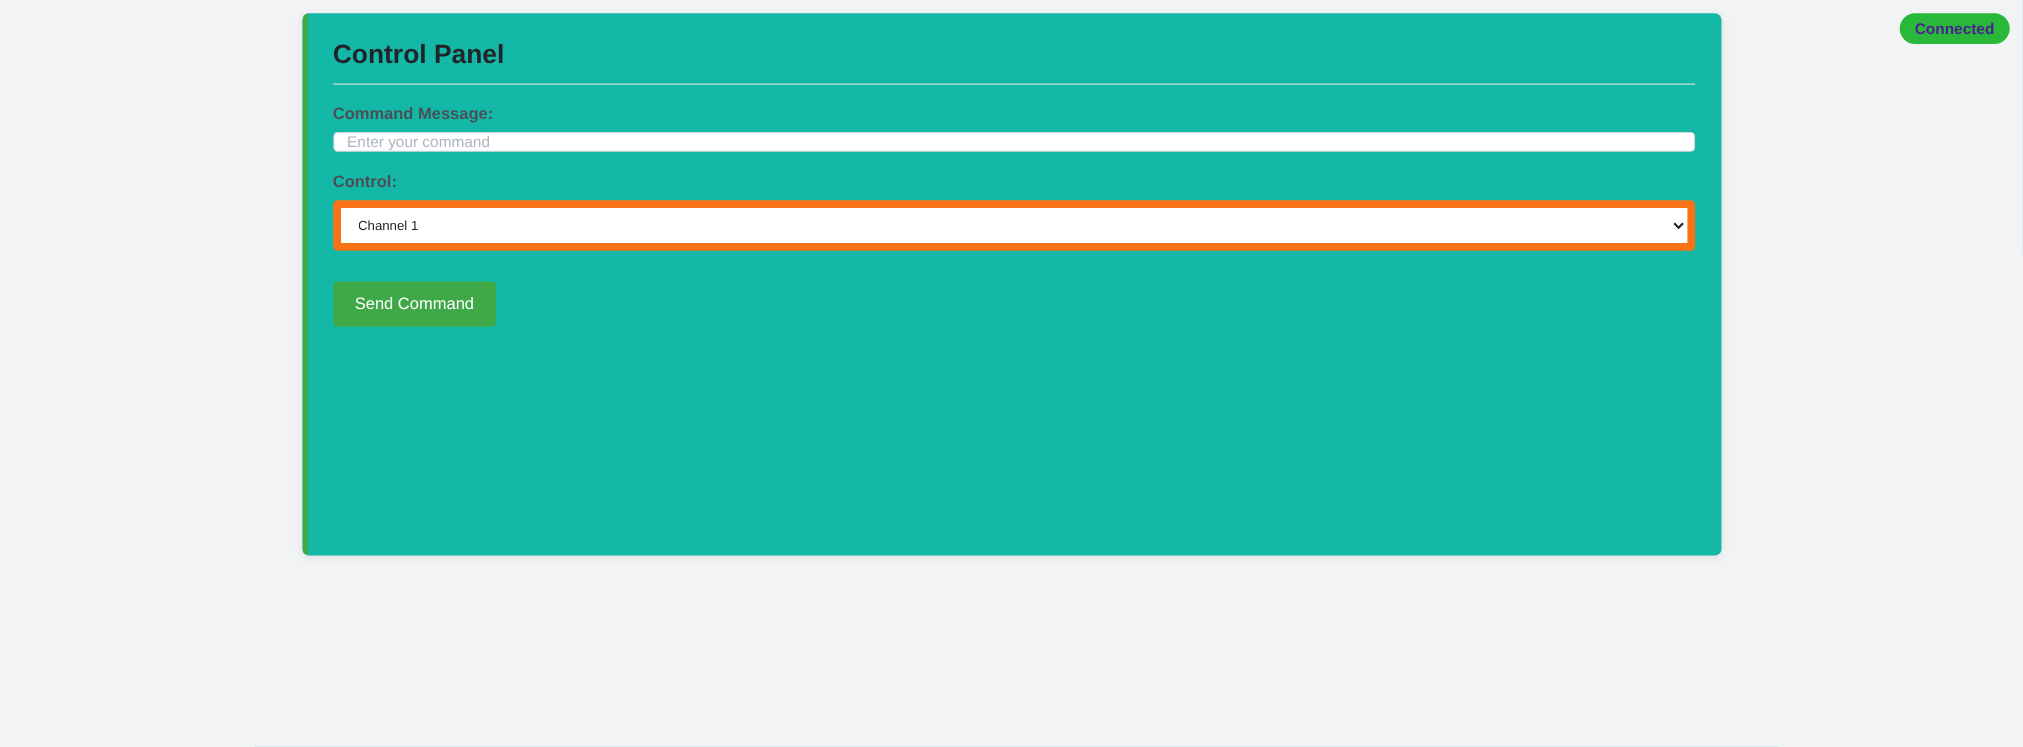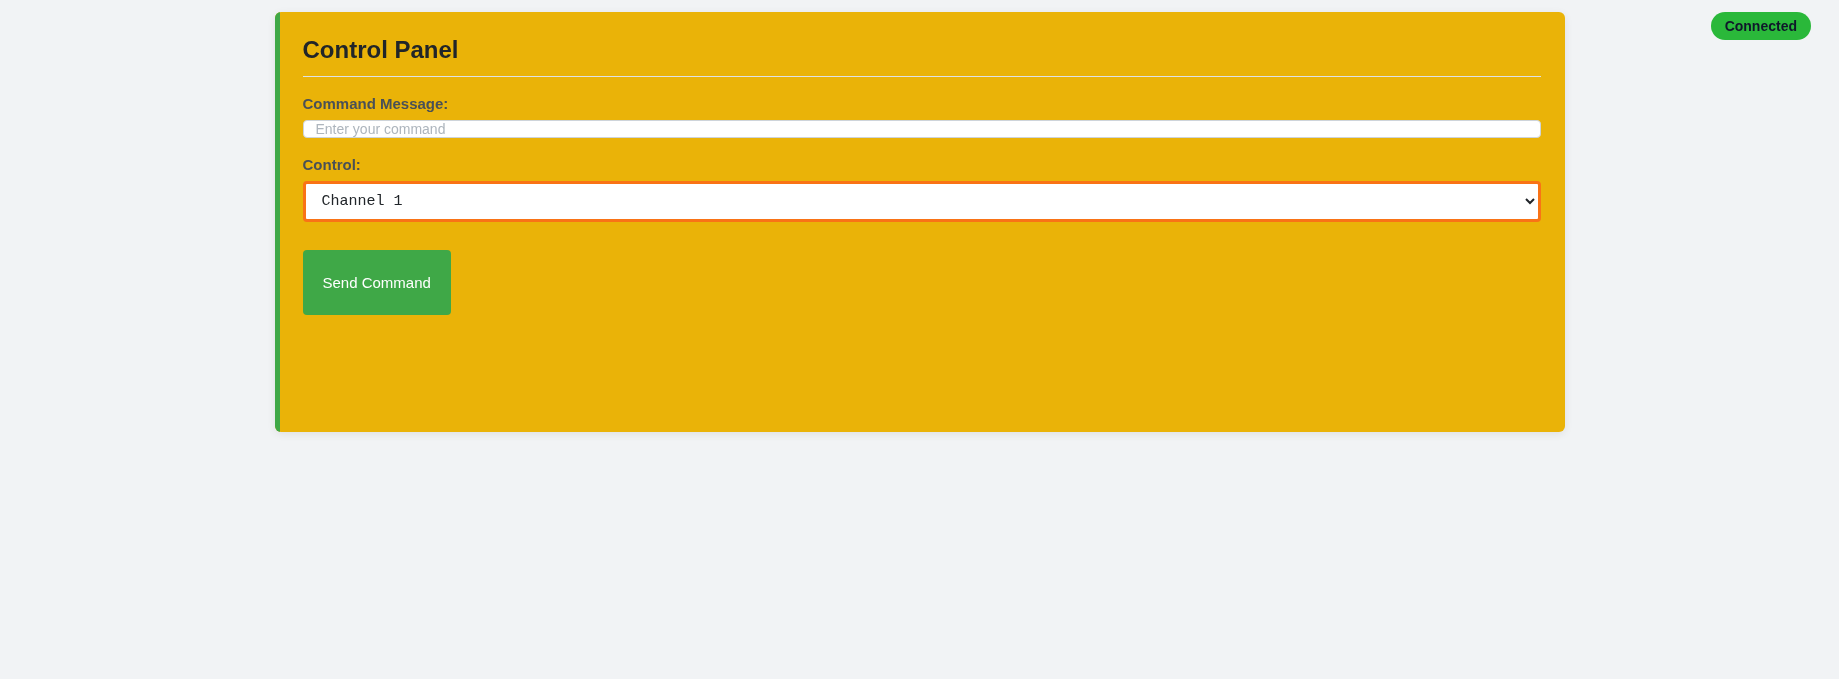--- a/index.html
+++ b/index.html
@@ -19,26 +19,26 @@
     .container {
       display: flex;
       gap: 20px;
       padding: 12px 0;
       justify-content: center;
       max-width: 1290px;
       margin: 0 auto;
     }
 
     .card {
-      background: #eab308;
+      background: #14b8a6;
       border-radius: 6px;
       box-shadow: 0 2px 8px rgba(0, 0, 0, 0.08);
       padding: 24px 24px 24px 28px;
       flex: 1;
-      height: 420px;
+      height: 493px;
       position: relative;
       overflow: hidden;
     }
 
     .card::before {
       content: '';
       position: absolute;
       left: 0;
       top: 0;
       bottom: 0;
@@ -85,54 +85,54 @@
       font-family: inherit;
     }
 
     .form-input::placeholder {
       color: #adb5bd;
     }
 
     .form-select {
       width: 100%;
       padding: 8px 12px;
-      font-size: 15px;
-      border: 3px solid #f97316;
+      font-size: 12px;
+      border: 7px solid #f97316;
       border-radius: 4px;
       background: #ffffff;
       color: #212529;
-      font-family: Liberation Mono, monospace;
+      font-family: Liberation Sans, sans-serif;
       appearance: auto;
     }
 
     .btn-primary {
       background-color: #3fa847;
       color: #ffffff;
       border: none;
-      padding: 24px 20px;
+      padding: 12px 20px;
       font-size: 15px;
       border-radius: 4px;
       cursor: pointer;
       font-family: inherit;
       margin-top: 10px;
     }
 
     .monitor-area {
       background-color: #f8f9fa;
       border-radius: 4px;
       height: 282px;
       width: 100%;
     }
 
     .status-badge {
       position: absolute;
       top: 12px;
-      right: 28px;
+      right: 12px;
       background-color: #2ab83a;
-      color: #0f172a;
+      color: #4c1d95;
       font-size: 14px;
       font-weight: 600;
       padding: 6px 14px;
       border-radius: 16px;
     }
   </style>
 </head>
 <body>
 
 <div class="status-badge">Connected</div>

